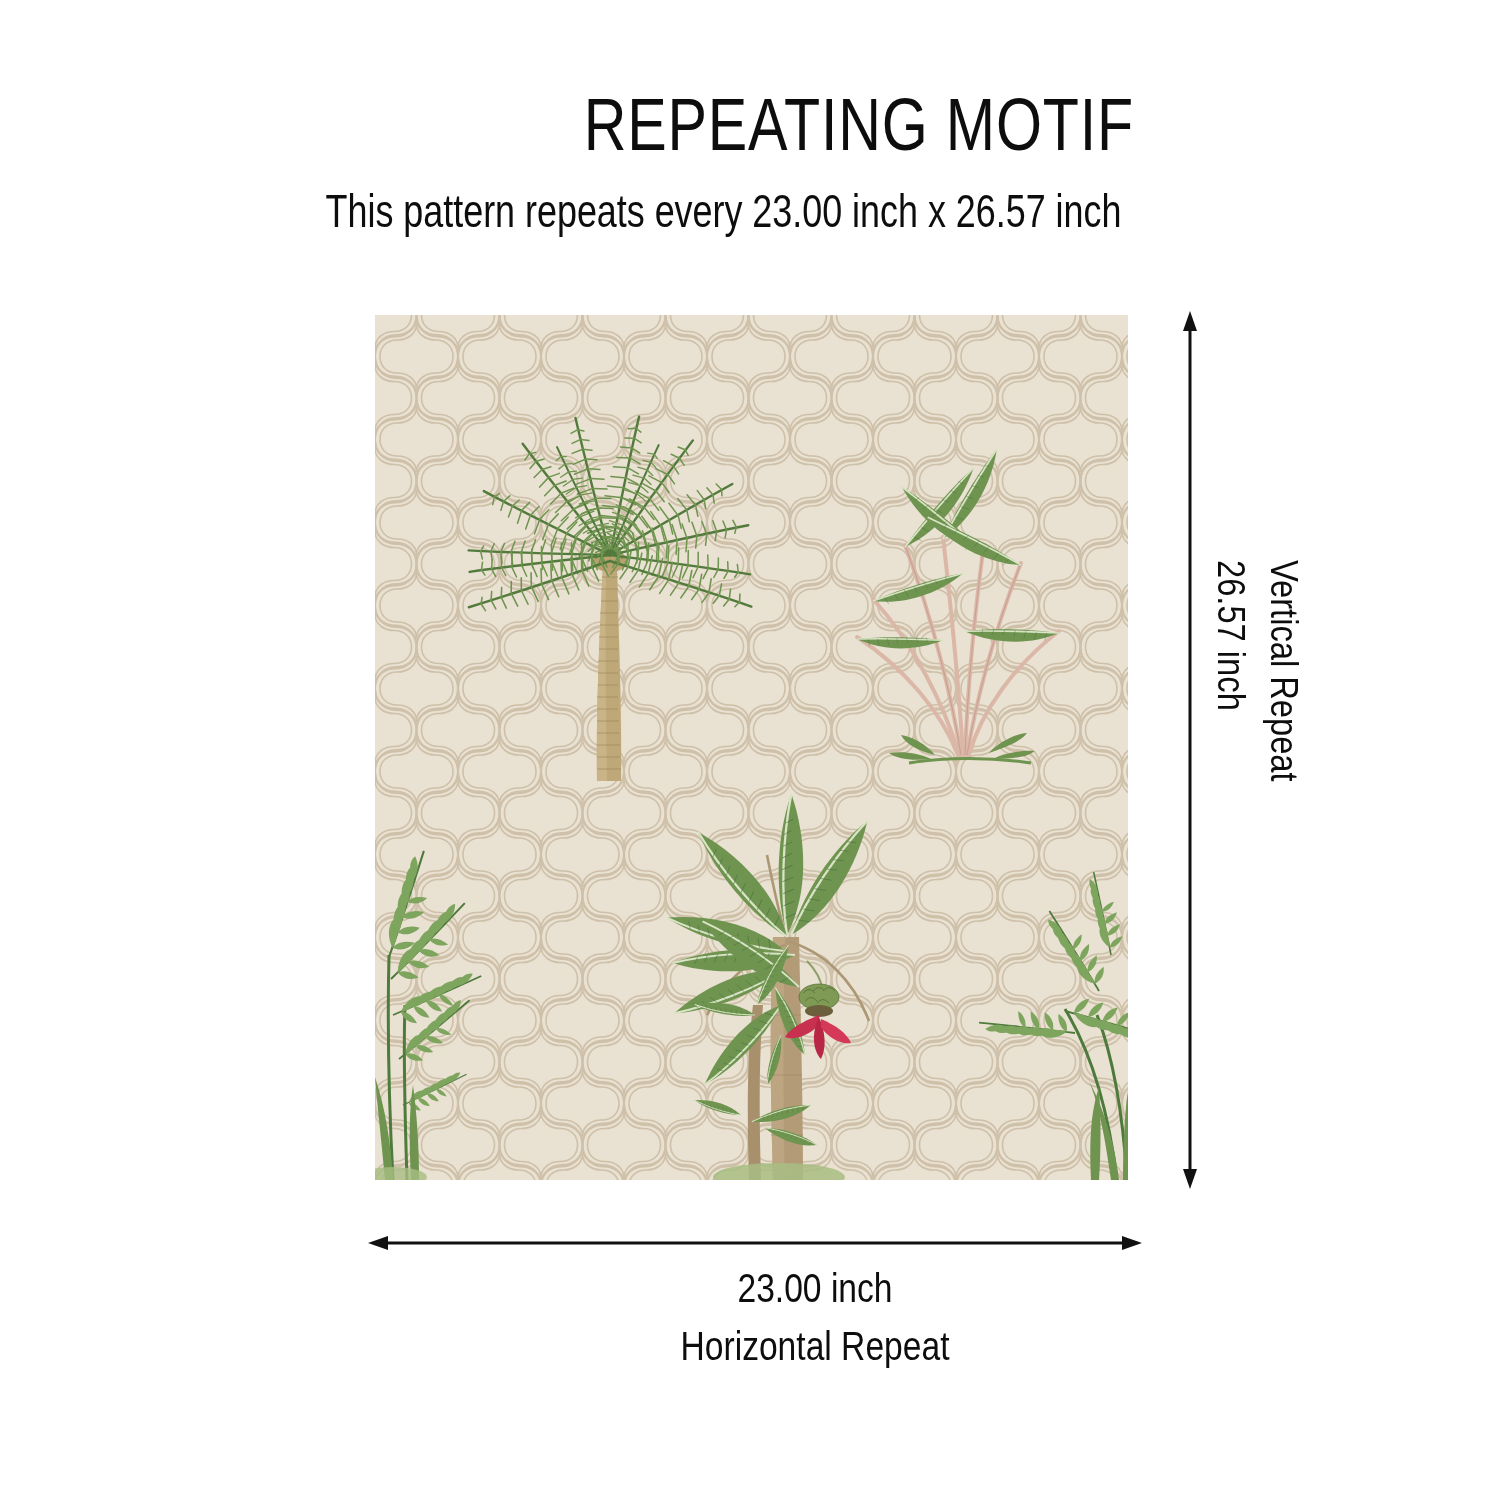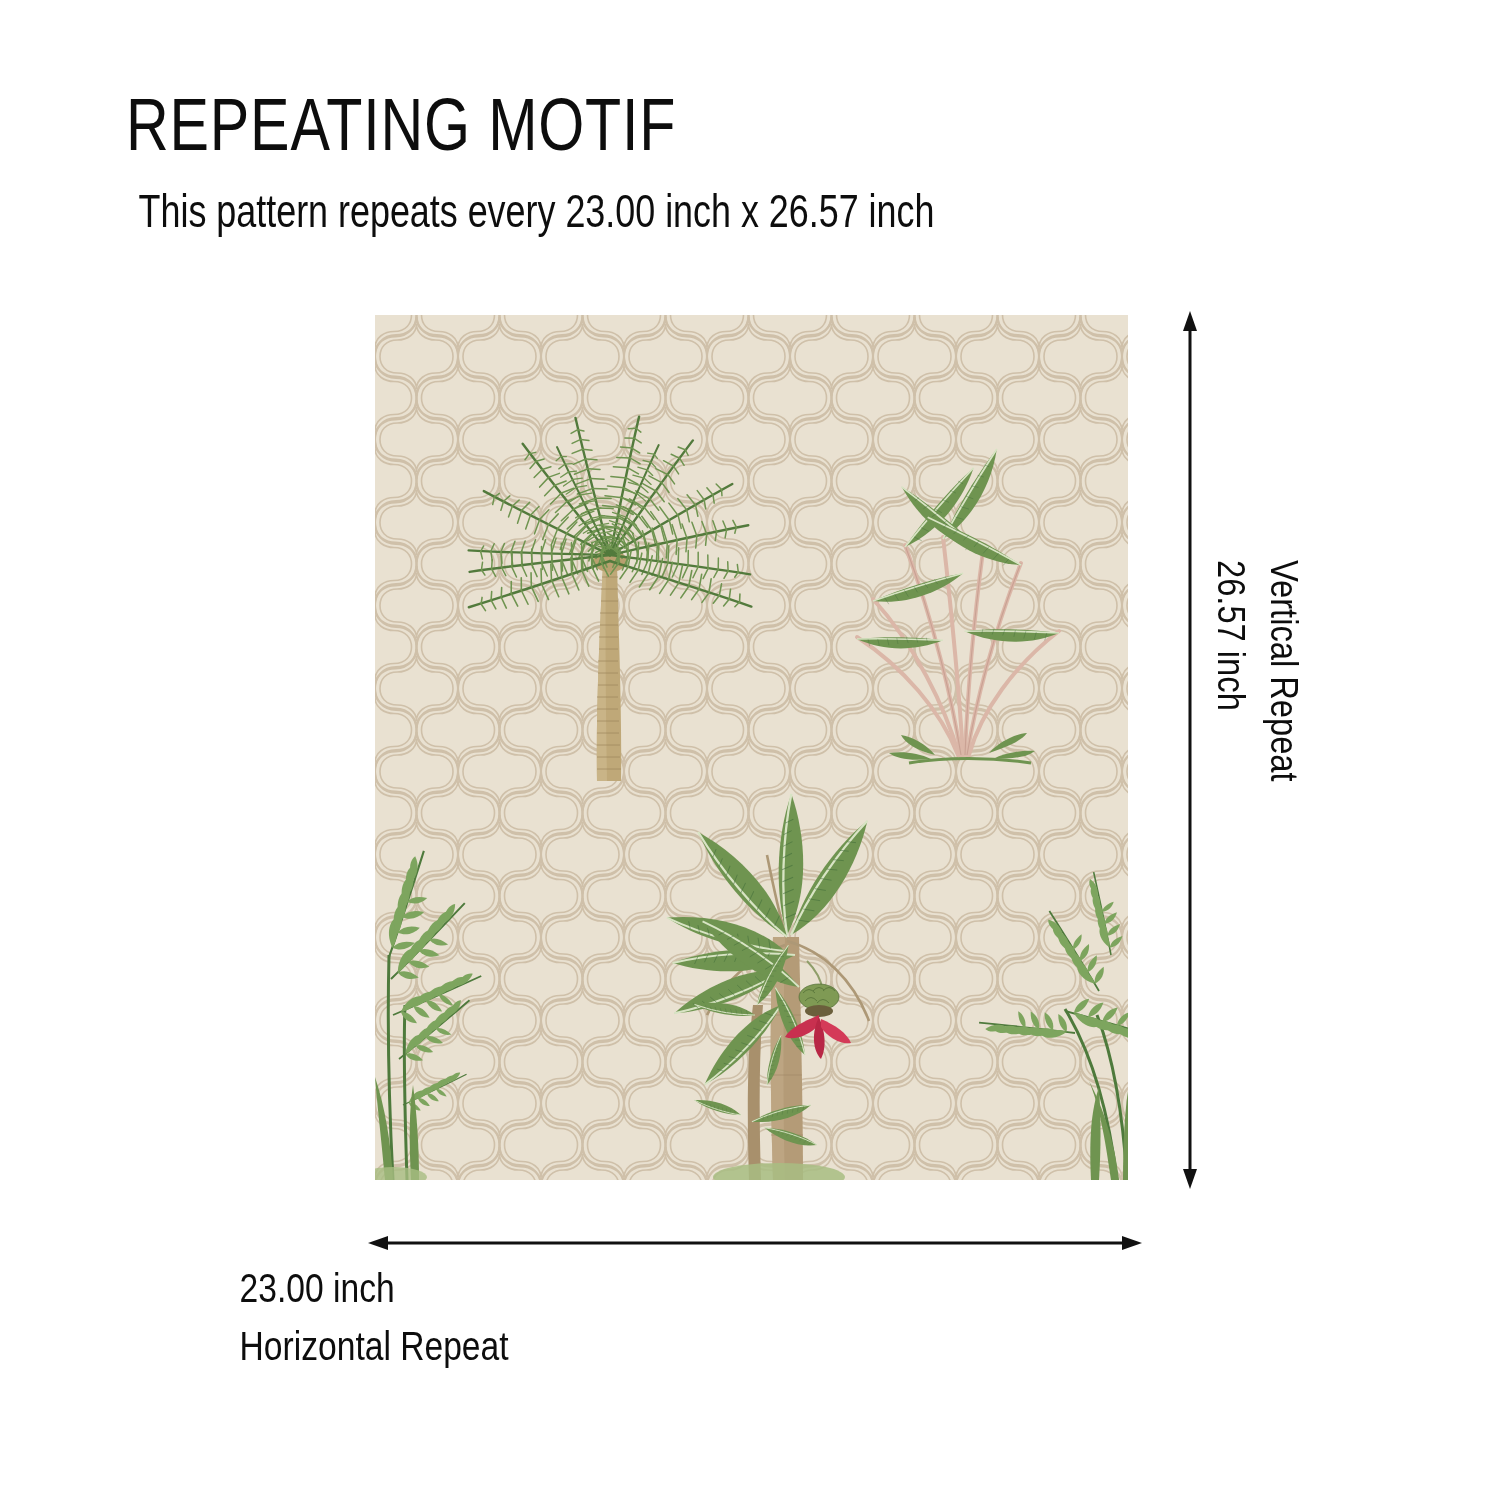--- a/index.html
+++ b/index.html
@@ -15,21 +15,21 @@
     font-family: "Liberation Sans", sans-serif;
     color: #111111;
   }
 
   
   #header {
     position: absolute;
     left: 0;
     top: 0;
     width: 1260px;
-    text-align: left;
+    text-align: right;
   }
   #page-title {
     font-size: 74px;
     line-height: 1.0;
     font-weight: 400;
     letter-spacing: 1px;
     color: #0d0d0d;
     margin: 88px 0 0 0;
     transform: scaleX(0.80);
     transform-origin: center top;
@@ -99,20 +99,21 @@
     left: 45px;
     transform: rotate(90deg) scaleX(0.86);
   }
 
   
   #horizontal-label {
     position: absolute;
     left: 0;
     top: 1268px;
     width: 1500px;
+    text-align: center;
   }
   .hlabel-line {
     font-size: 40px;
     line-height: 1.0;
     color: #0d0d0d;
     margin: 0 0 18px 0;
     transform: scaleX(0.84);
     transform-origin: center top;
     white-space: nowrap;
   }

